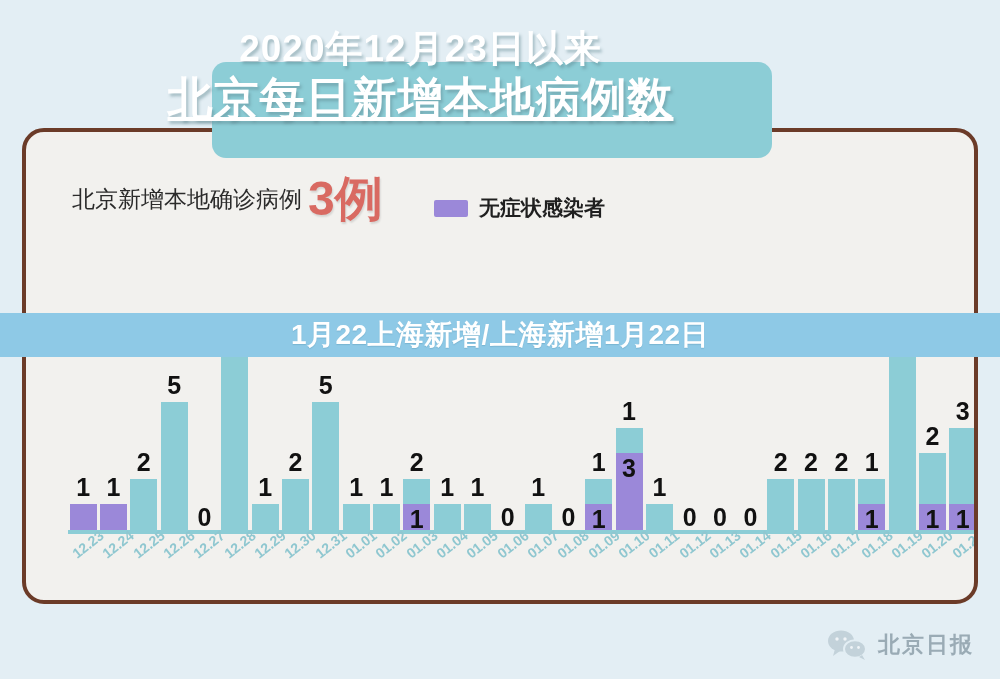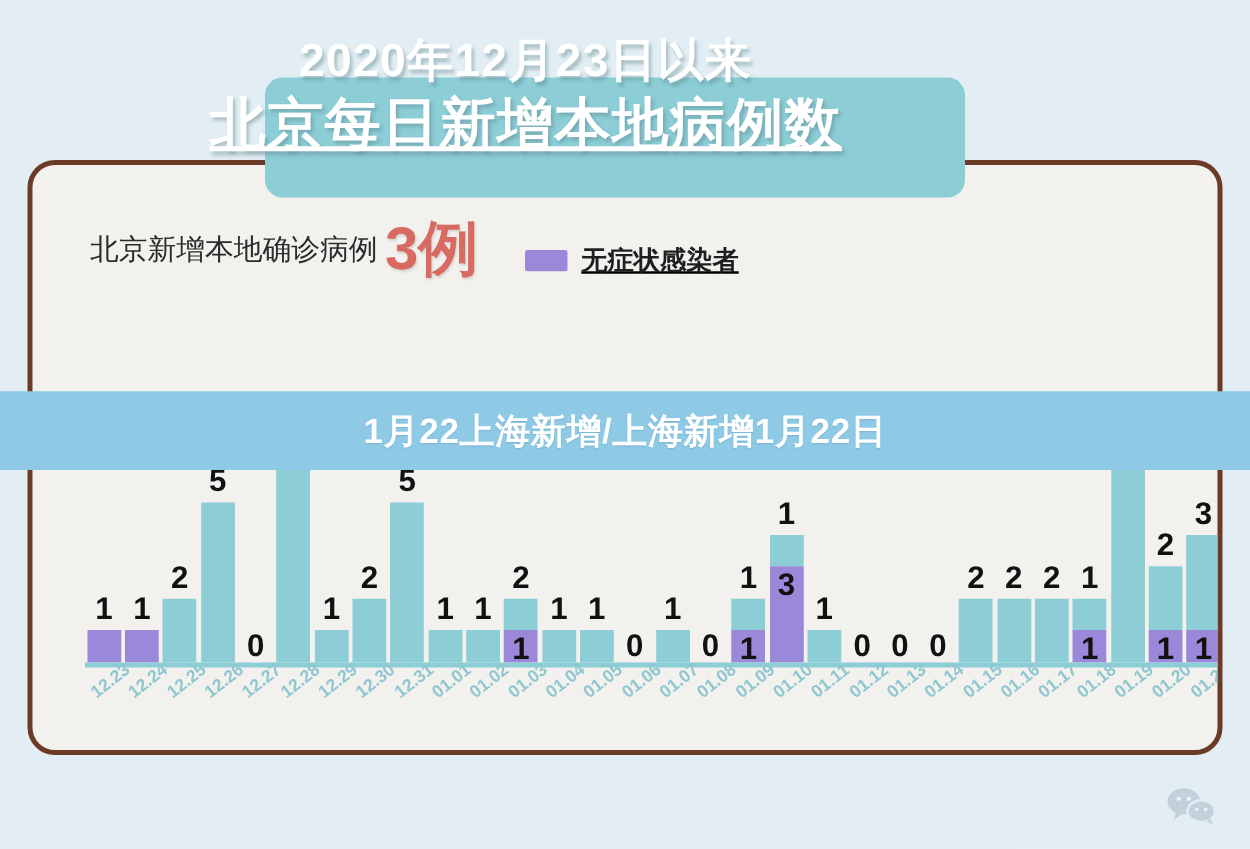--- a/index.html
+++ b/index.html
@@ -44,21 +44,21 @@
   
   #subtitle{position:absolute;left:46px;top:50px;z-index:3;}
   #sub-line1{font-size:23px;color:#2b2b2b;line-height:30px;}
   #sub-line2{font-size:23px;color:#2b2b2b;line-height:34px;white-space:nowrap;}
   #sub-big{
     color:#d96a62;font-size:48px;font-weight:bold;
     vertical-align:-8px;margin-left:6px;
     text-shadow:1px 2px 2px rgba(0,0,0,.12);
   }
 
-  #legend{position:absolute;left:394px;top:62px;display:flex;gap:56px;align-items:center;z-index:3;text-decoration:underline;}
+  #legend{position:absolute;left:408px;top:62px;display:flex;gap:56px;align-items:center;z-index:3;}
   .lg-item{display:flex;align-items:center;gap:11px;}
   .lg-sw{width:34px;height:17px;border-radius:2px;display:block;}
   .lg-lb{font-size:21px;color:#1f1f1f;font-weight:bold;white-space:nowrap;}
 
   
   #chart{
     position:absolute;left:22px;top:180px;width:930px;height:270px;
   }
   #baseline{
     position:absolute;left:20px;bottom:48px;width:910px;height:4px;background:#8ccdd6;
@@ -93,21 +93,21 @@
   }
   .xl span{
     position:absolute;left:50%;top:4px;
     transform:translateX(-50%) rotate(-38deg);
     transform-origin:center top;
     font-size:14px;color:#8fc7d0;font-weight:bold;white-space:nowrap;
   }
 
   
   #banner{
-    position:absolute;left:0;top:313px;width:1000px;height:63px;
+    position:absolute;left:0;top:313px;width:1000px;height:44px;
     background:#8ec9e6;z-index:20;
     display:flex;align-items:center;justify-content:center;
   }
   #banner-text{
     color:#ffffff;font-size:28px;font-weight:bold;letter-spacing:.5px;
     text-shadow:0 1px 1px rgba(60,120,150,.25);
   }
 
   
   #footer{
@@ -426,15 +426,16 @@
         <ellipse cx="15" cy="12" rx="13" ry="10.5" fill="#c3d2da"></ellipse>
         <polygon points="9,20 7,27 14,22" fill="#c3d2da"></polygon>
         <circle cx="11" cy="10" r="1.7" fill="#f0f4f7"></circle>
         <circle cx="19" cy="10" r="1.7" fill="#f0f4f7"></circle>
         <ellipse cx="29" cy="20" rx="11" ry="8.8" fill="#c3d2da" stroke="#e3eef4" stroke-width="2"></ellipse>
         <polygon points="36,26 39,31 33,28" fill="#c3d2da"></polygon>
         <circle cx="25.5" cy="18.5" r="1.4" fill="#f0f4f7"></circle>
         <circle cx="32.5" cy="18.5" r="1.4" fill="#f0f4f7"></circle>
       </svg>
     </span>
+    <span id="footer-label">北京日报</span>
   </div>
 
 </div>
 
 </body></html>

